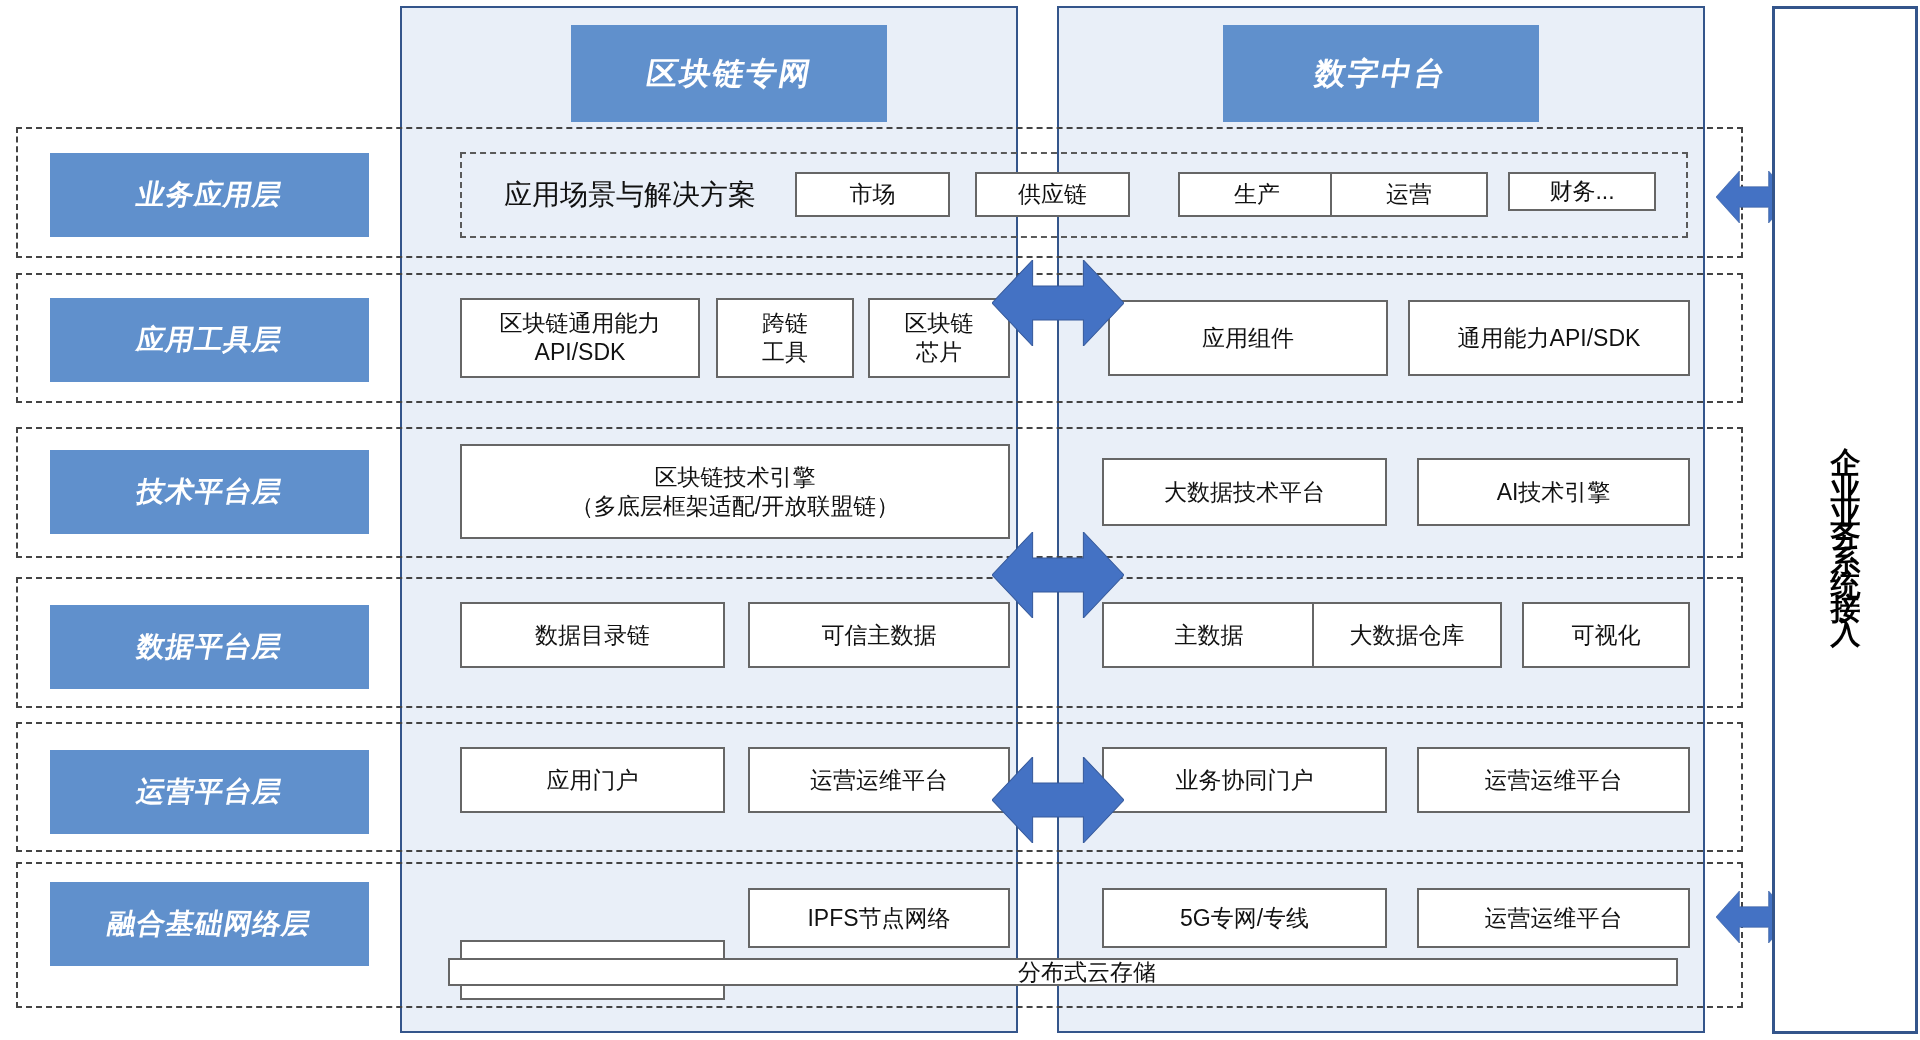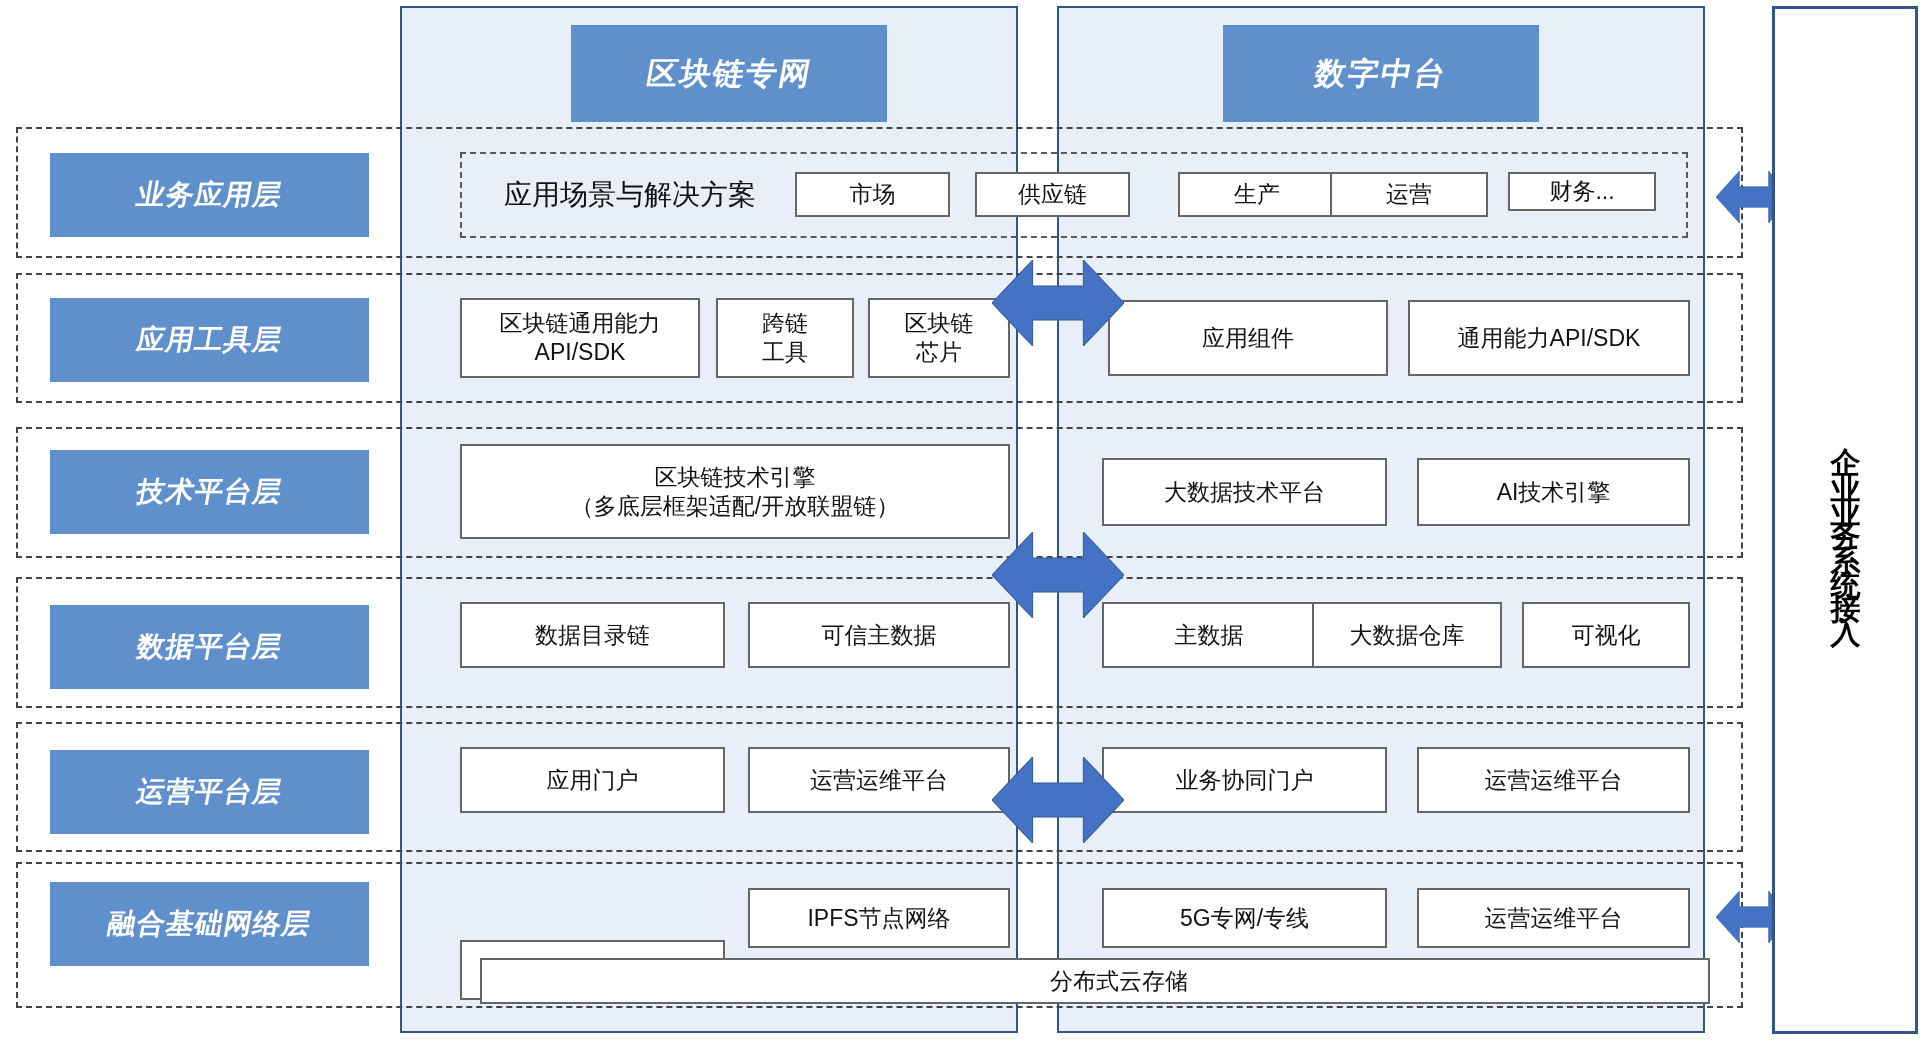--- a/index.html
+++ b/index.html
@@ -145,21 +145,21 @@
 
   <div class="abs wbox" style="left:460px;top:747px;width:265px;height:66px;">应用门户</div>
   <div class="abs wbox" style="left:748px;top:747px;width:262px;height:66px;">运营运维平台</div>
   <div class="abs wbox" style="left:1102px;top:747px;width:285px;height:66px;">业务协同门户</div>
   <div class="abs wbox" style="left:1417px;top:747px;width:273px;height:66px;">运营运维平台</div>
 
   <div class="abs wbox" style="left:460px;top:940px;width:265px;height:60px;">区块链节点网络</div>
   <div class="abs wbox" style="left:748px;top:888px;width:262px;height:60px;">IPFS节点网络</div>
   <div class="abs wbox" style="left:1102px;top:888px;width:285px;height:60px;">5G专网/专线</div>
   <div class="abs wbox" style="left:1417px;top:888px;width:273px;height:60px;">运营运维平台</div>
-  <div class="abs wbox" style="left:480px;top:958px;width:1230px;height:46px;padding-left:48px;">分布式云存储</div>
+  <div class="abs wbox" style="left:448px;top:958px;width:1230px;height:28px;padding-left:48px;">分布式云存储</div>
 
   <div class="abs arrow" style="left:992px;top:260px;width:132px;height:86px;">
     <svg viewBox="0 0 130 86" preserveAspectRatio="none">
         <polygon points="0,43 40,0 40,26 90,26 90,0 130,43 90,86 90,60 40,60 40,86" fill="#4472C4" stroke="#35599B" stroke-width="1"></polygon>
       </svg>
   </div>
   <div class="abs arrow" style="left:992px;top:532px;width:132px;height:86px;">
     <svg viewBox="0 0 130 86" preserveAspectRatio="none">
         <polygon points="0,43 40,0 40,26 90,26 90,0 130,43 90,86 90,60 40,60 40,86" fill="#4472C4" stroke="#35599B" stroke-width="1"></polygon>
       </svg>

